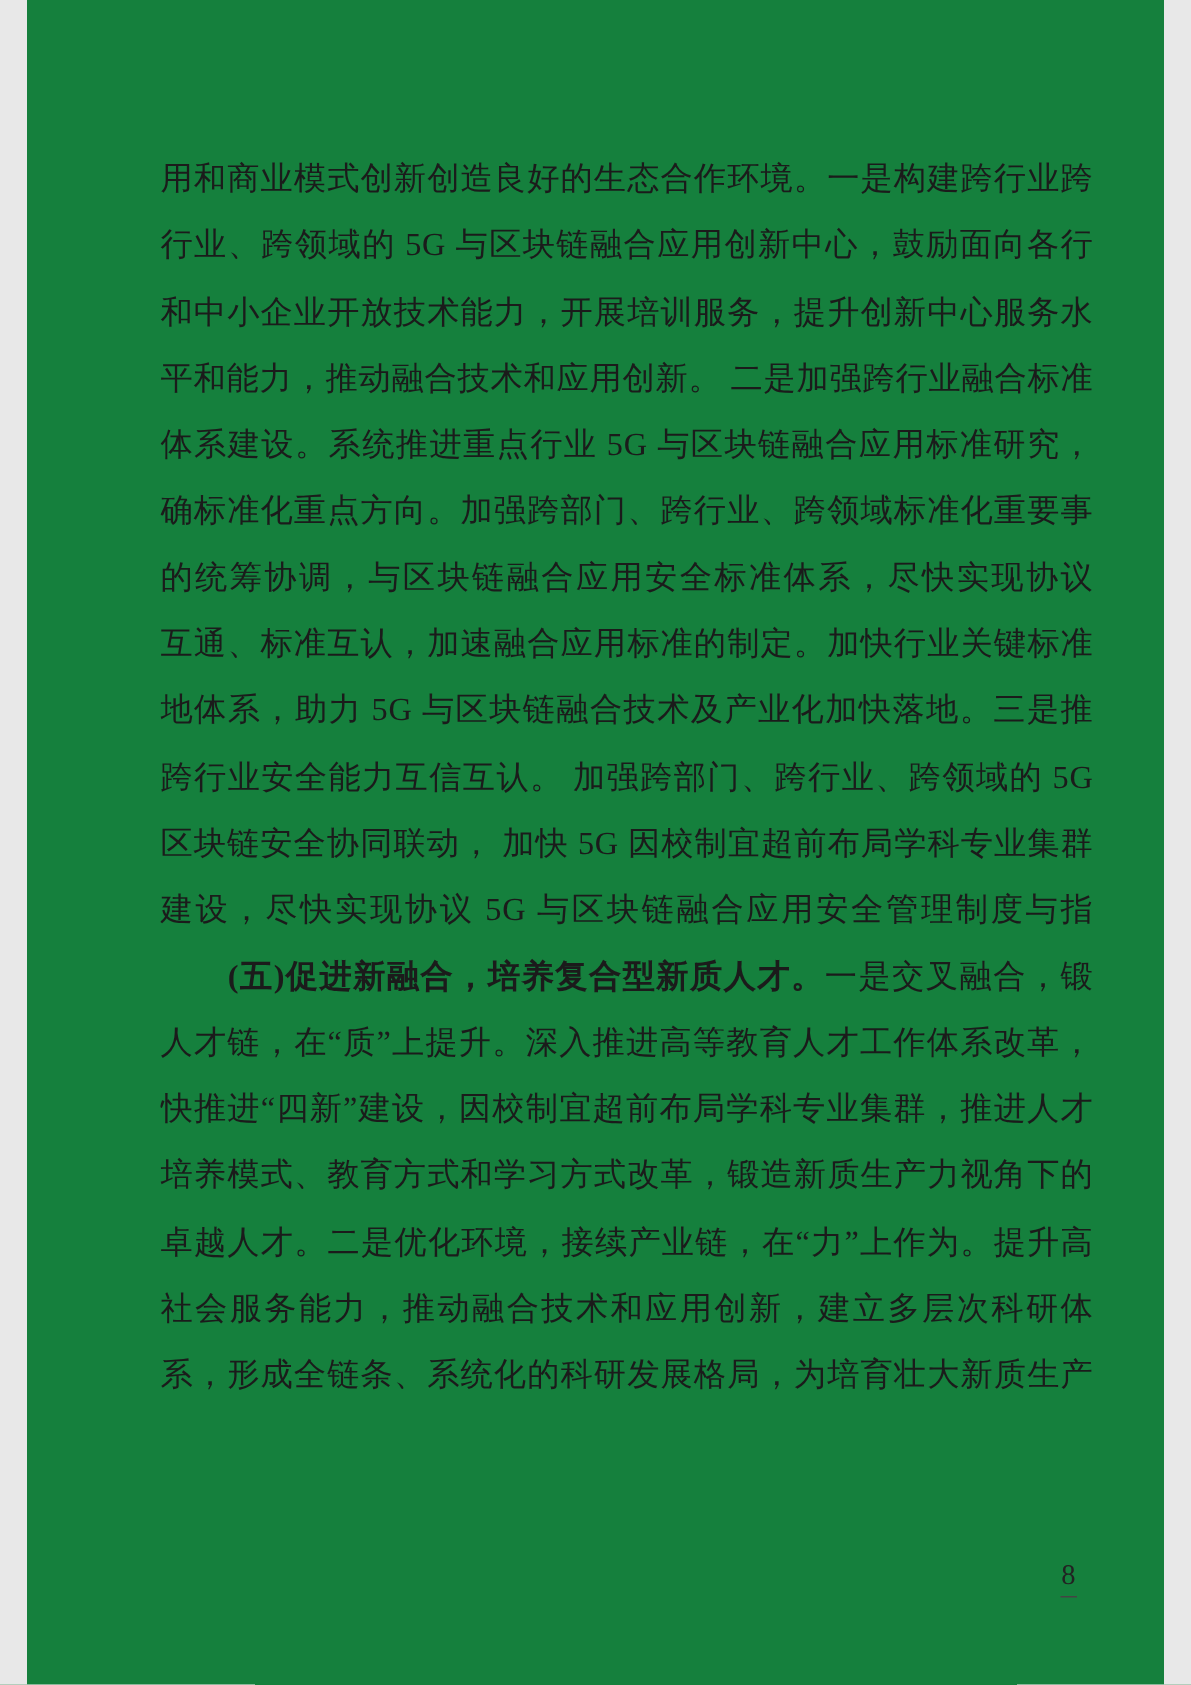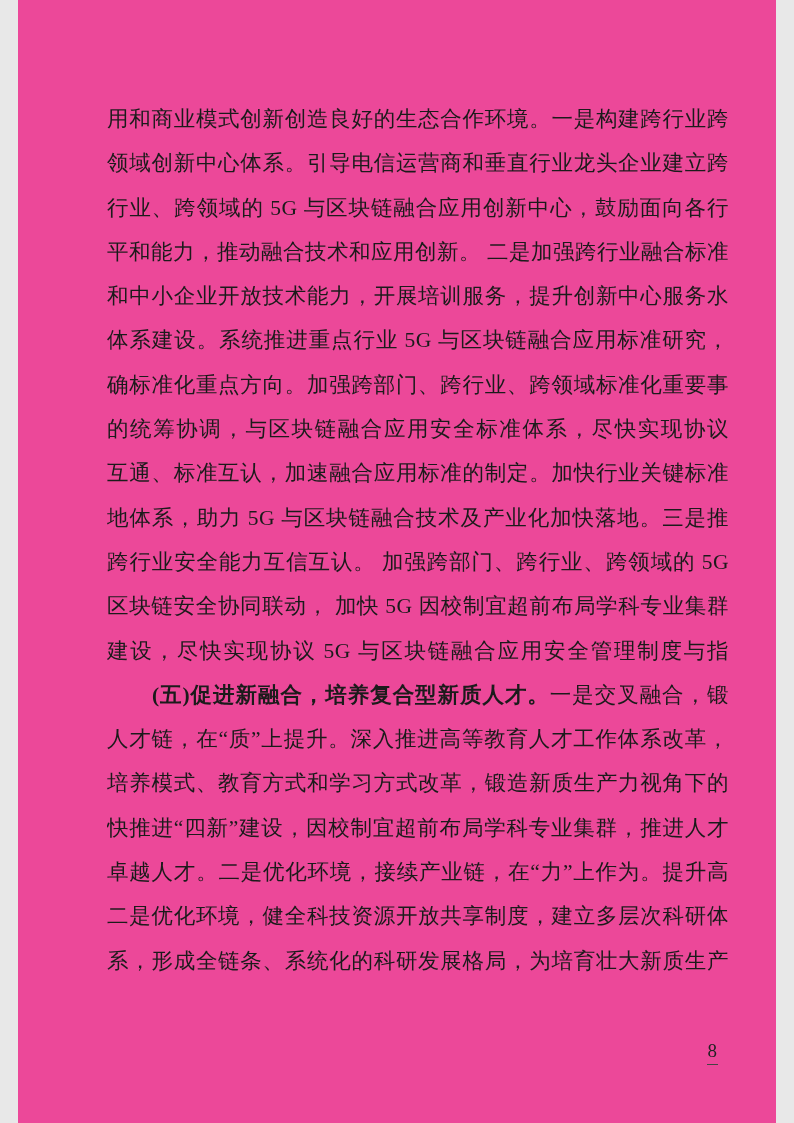--- a/index.html
+++ b/index.html
@@ -4,21 +4,21 @@
 <style>
   html, body {
     margin: 0;
     padding: 0;
     background: #e8e8e8;
   }
   .page {
     position: relative;
     width: 758px;
     height: 1123px;
-    background: #ec4899;
+    background: #15803d;
     margin: 0 auto;
     overflow: hidden;
     font-family: "Liberation Serif", "DejaVu Serif", serif;
   }
   .content {
     position: absolute;
     left: 89px;
     top: 97px;
     width: 622px;
   }
@@ -53,36 +53,35 @@
     border-bottom: 1.5px solid #444444;
     padding: 0 1px 0 1px;
   }
 </style>
 </head>
 <body>
 
 <div class="page">
   <div class="content">
       <div class="line"><span class="seg-regular">用和商业模式创新创造良好的生态合作环境。一是构建跨行业跨</span></div>
-      <div class="line"><span class="seg-regular">领域创新中心体系。引导电信运营商和垂直行业龙头企业建立跨</span></div>
       <div class="line"><span class="seg-regular">行业、跨领域的 5G 与区块链融合应用创新中心，鼓励面向各行业</span></div>
+      <div class="line"><span class="seg-regular">和中小企业开放技术能力，开展培训服务，提升创新中心服务水</span></div>
       <div class="line"><span class="seg-regular">平和能力，推动融合技术和应用创新。 二是加强跨行业融合标准</span></div>
-      <div class="line"><span class="seg-regular">和中小企业开放技术能力，开展培训服务，提升创新中心服务水</span></div>
       <div class="line"><span class="seg-regular">体系建设。系统推进重点行业 5G 与区块链融合应用标准研究，明</span></div>
       <div class="line"><span class="seg-regular">确标准化重点方向。加强跨部门、跨行业、跨领域标准化重要事项</span></div>
       <div class="line"><span class="seg-regular">的统筹协调，与区块链融合应用安全标准体系，尽快实现协议</span></div>
       <div class="line"><span class="seg-regular">互通、标准互认，加速融合应用标准的制定。加快行业关键标准落</span></div>
       <div class="line"><span class="seg-regular">地体系，助力 5G 与区块链融合技术及产业化加快落地。三是推动</span></div>
       <div class="line"><span class="seg-regular">跨行业安全能力互信互认。 加强跨部门、跨行业、跨领域的 5G 与</span></div>
       <div class="line"><span class="seg-regular">区块链安全协同联动， 加快 5G 因校制宜超前布局学科专业集群</span></div>
       <div class="line lastline"><span class="seg-regular">建设，尽快实现协议 5G 与区块链融合应用安全管理制度与指南。</span></div>
       <div class="line"><span class="seg-regular">　　</span><span class="seg-bold">(五)促进新融合，培养复合型新质人才。</span><span class="seg-regular">一是交叉融合，锻造</span></div>
       <div class="line"><span class="seg-regular">人才链，在“质”上提升。深入推进高等教育人才工作体系改革，加</span></div>
+      <div class="line"><span class="seg-regular">快推进“四新”建设，因校制宜超前布局学科专业集群，推进人才</span></div>
       <div class="line"><span class="seg-regular">培养模式、教育方式和学习方式改革，锻造新质生产力视角下的</span></div>
-      <div class="line"><span class="seg-regular">快推进“四新”建设，因校制宜超前布局学科专业集群，推进人才</span></div>
       <div class="line"><span class="seg-regular">卓越人才。二是优化环境，接续产业链，在“力”上作为。提升高校</span></div>
-      <div class="line"><span class="seg-regular">二是优化环境，健全科技资源开放共享制度，建立多层次科研体</span></div>
+      <div class="line"><span class="seg-regular">社会服务能力，推动融合技术和应用创新，建立多层次科研体</span></div>
       <div class="line"><span class="seg-regular">系，形成全链条、系统化的科研发展格局，为培育壮大新质生产力</span></div>
     </div>
   <div class="page-number">
     <span>8</span>
   </div>
 </div>
 
 </body></html>

